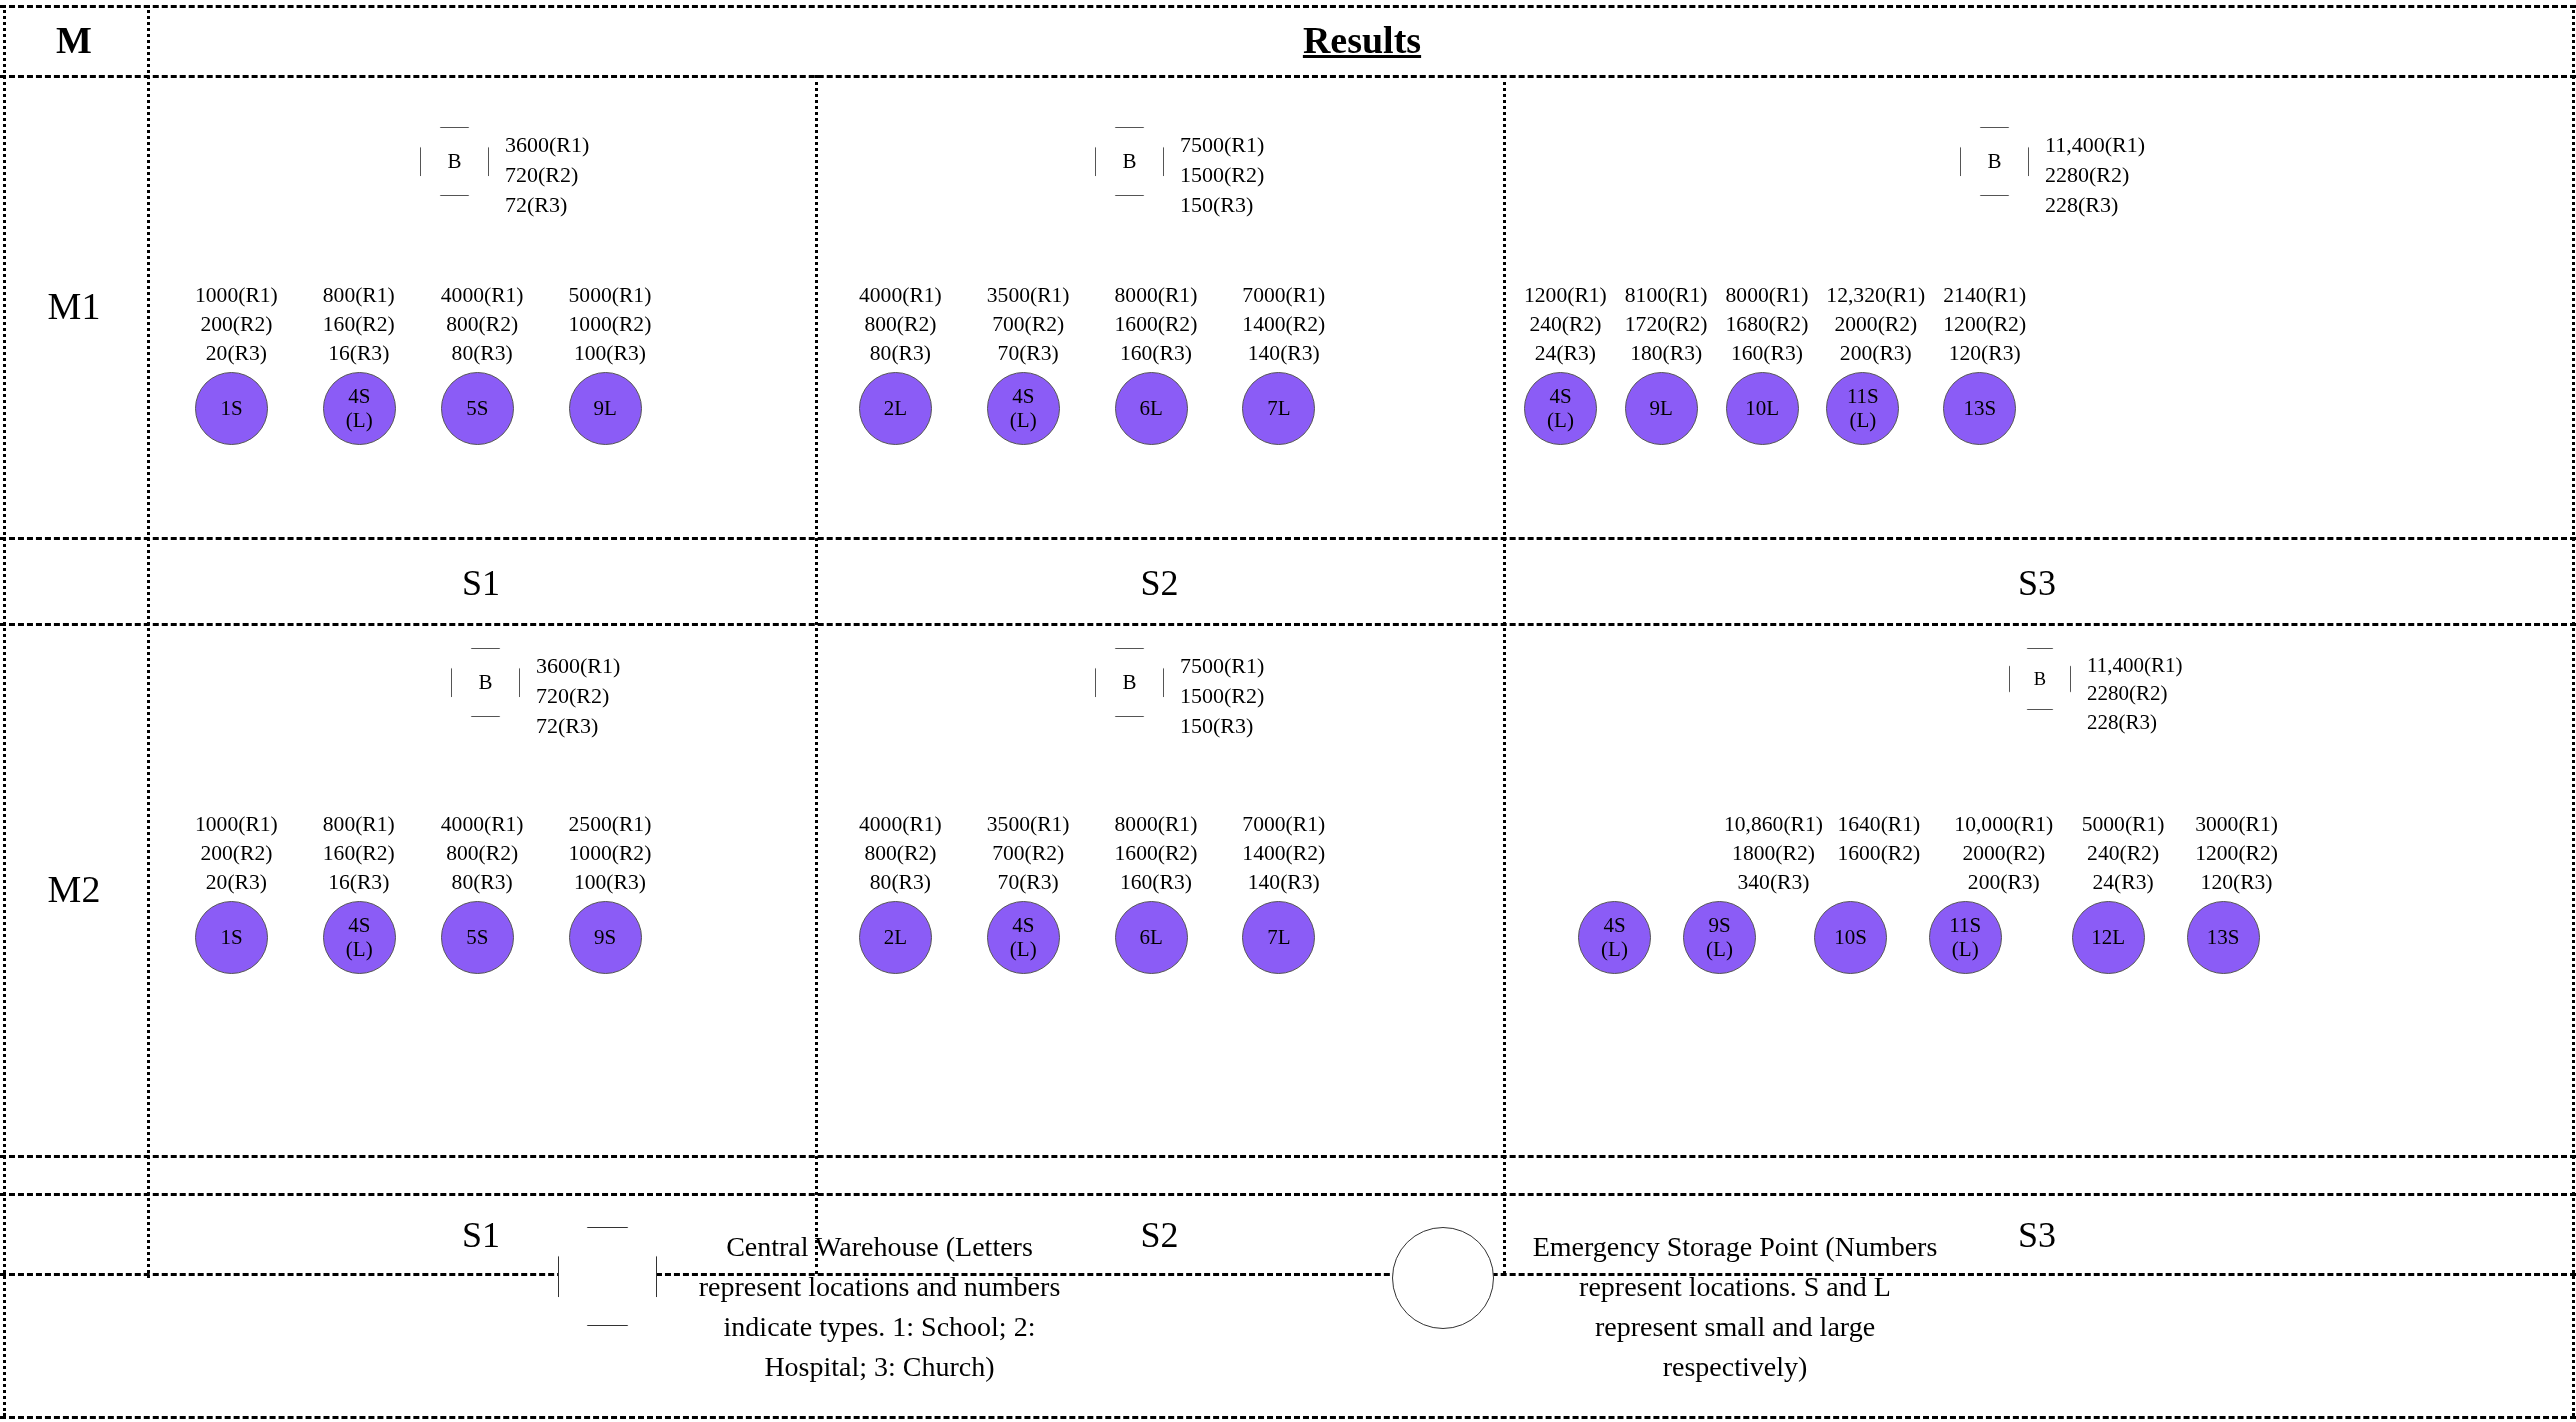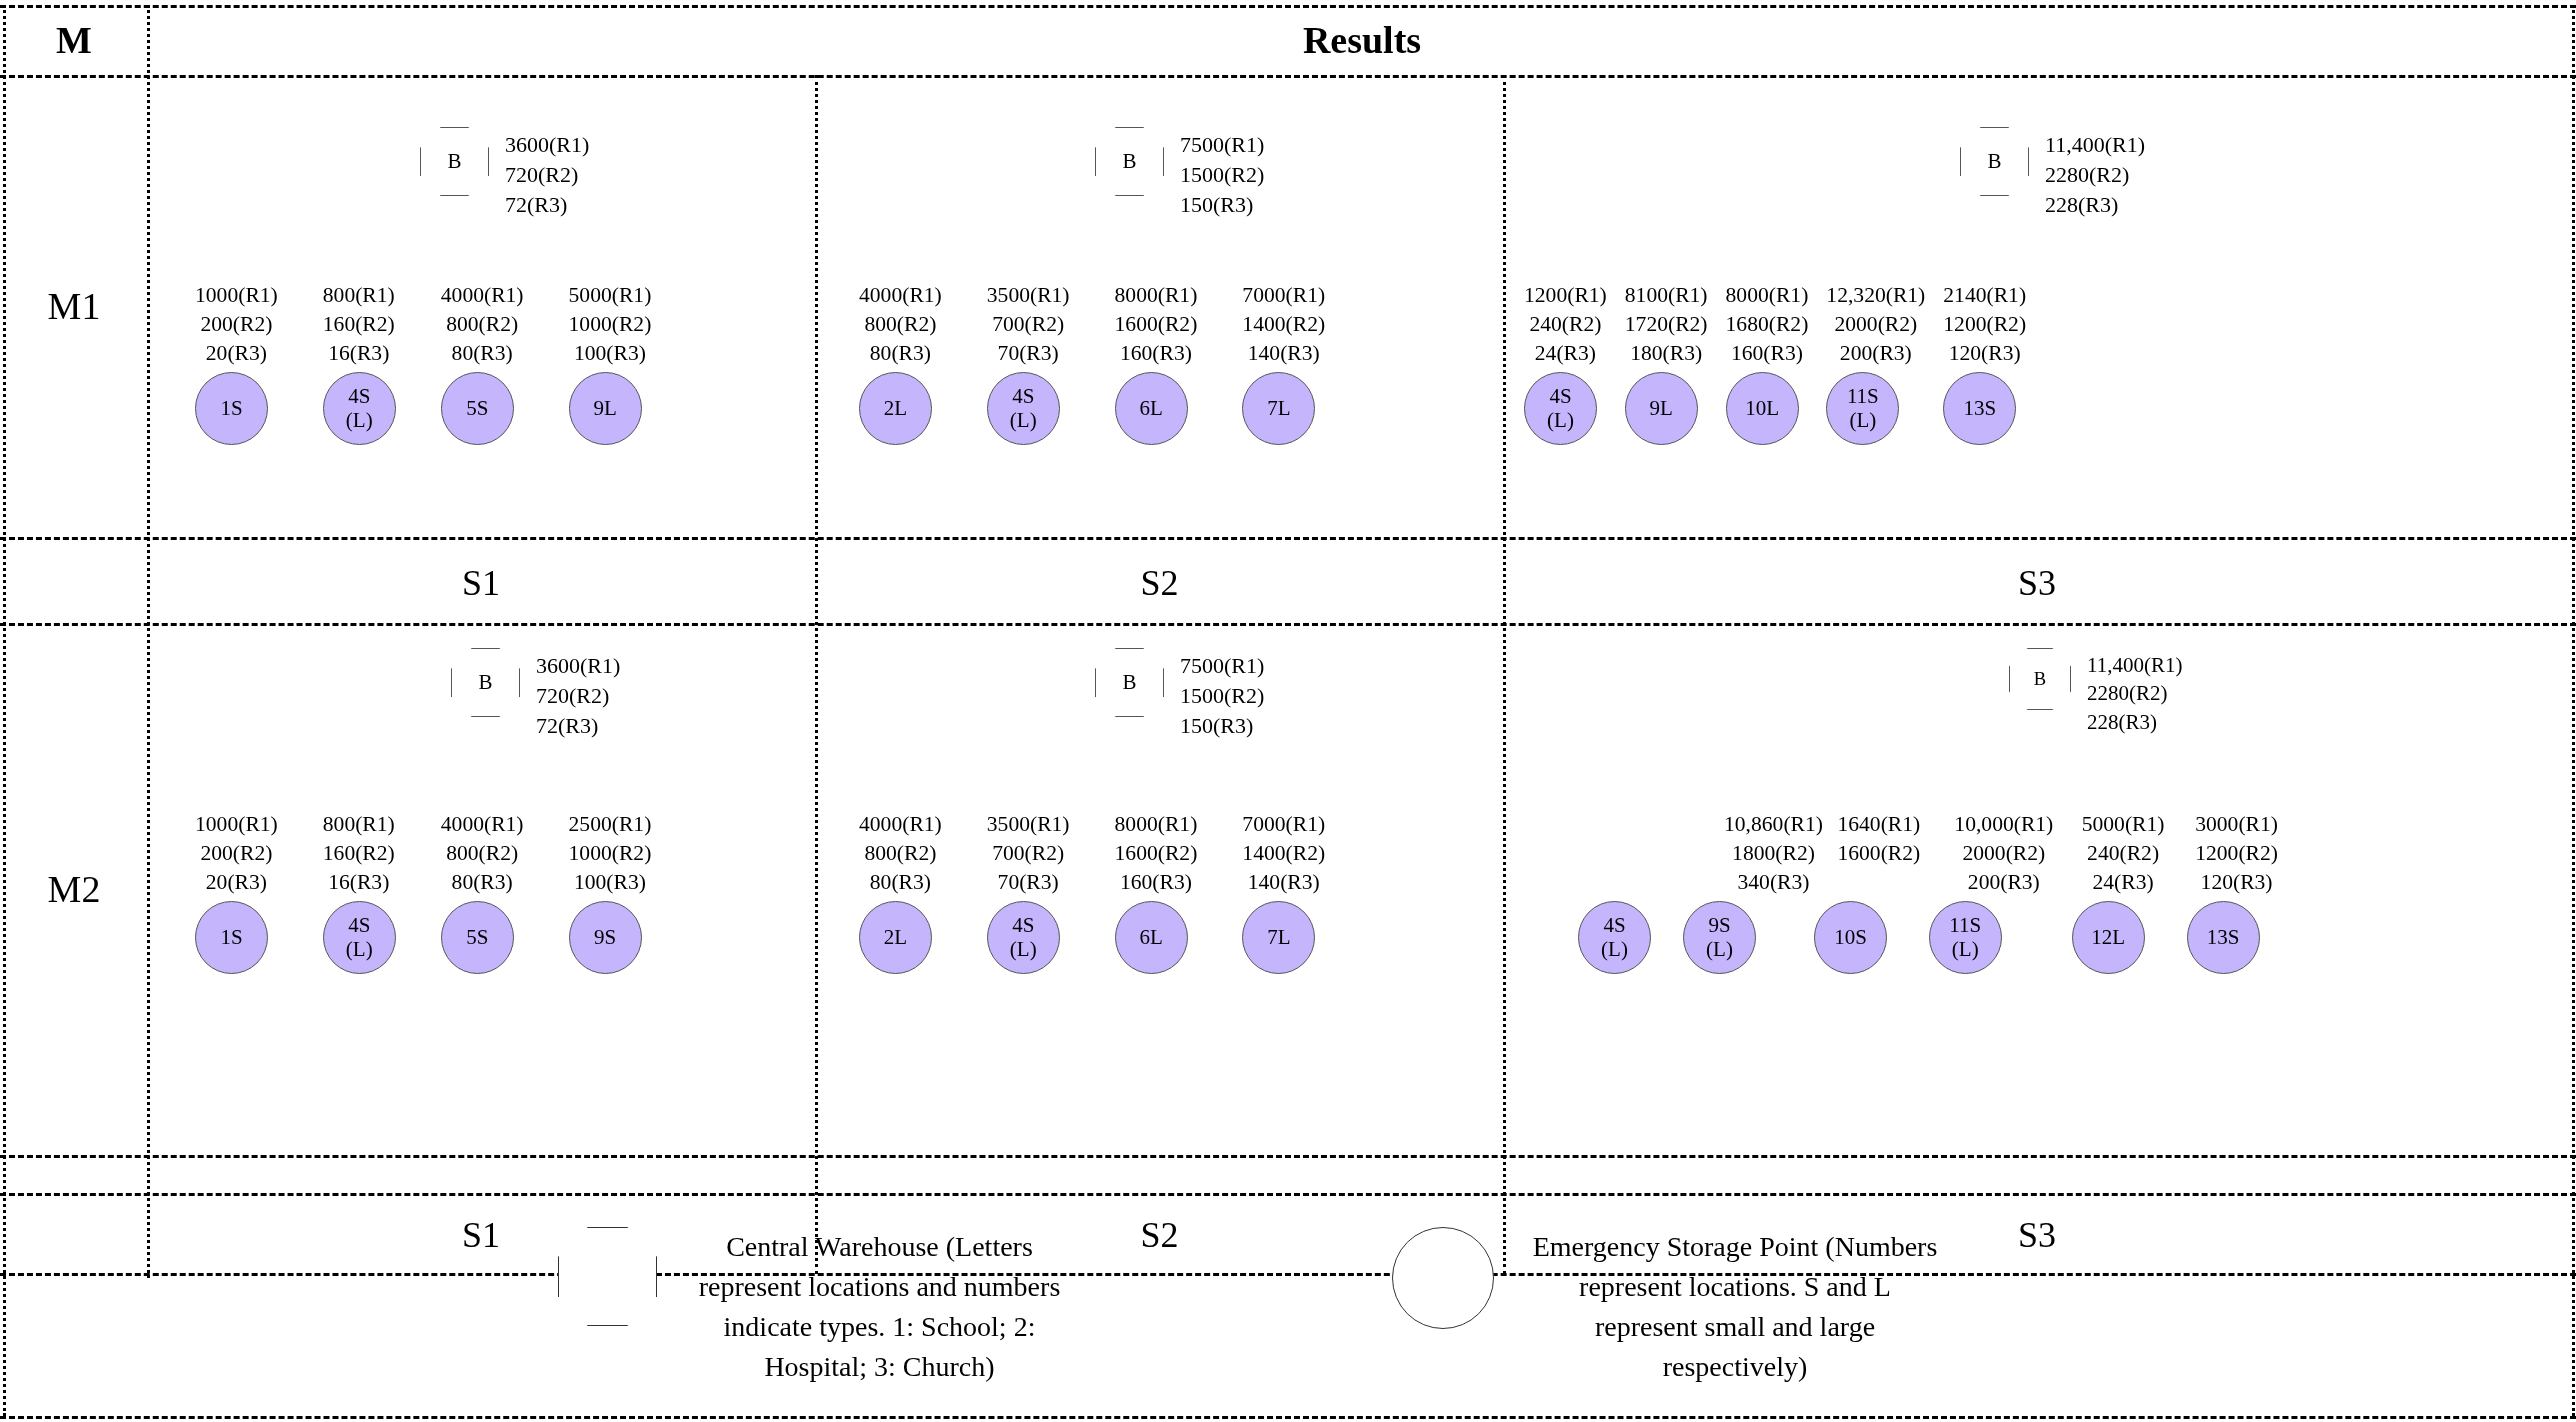--- a/index.html
+++ b/index.html
@@ -36,21 +36,21 @@
   
   #header-row { position: absolute; left: 0; top: 6.2px; width: 2576px; height: 68px; }
   #m-header-label {
     position: absolute; left: 0; top: 0; width: 148px; height: 68px;
     display: flex; align-items: center; justify-content: center;
     font-size: 38px; font-weight: bold;
   }
   #results-title {
     position: absolute; left: 148px; top: 0; width: 2428px; height: 68px;
     display: flex; align-items: center; justify-content: center;
-    font-size: 38px; font-weight: bold;
+    font-size: 38px; font-weight: bold; text-decoration: underline;
   }
 
   
   .method-label {
     position: absolute; left: 0; width: 148px;
     display: flex; align-items: center; justify-content: center;
     font-size: 38px;
   }
 
   
@@ -98,21 +98,21 @@
     line-height: 1.35;
     text-align: center;
     white-space: nowrap;
     min-height: 91px;
   }
   .node-values.empty { visibility: hidden; }
   .node-circle {
     width: 73px; height: 73px;
     border: 1.9px solid #555;
     border-radius: 50%;
-    background: #c4b5fd;
+    background: #8b5cf6;
     display: flex; flex-direction: column;
     align-items: center; justify-content: center;
     font-size: 21px;
     line-height: 1.12;
     flex: 0 0 auto;
   }
 
   
   .scenario-label {
     position: absolute;

